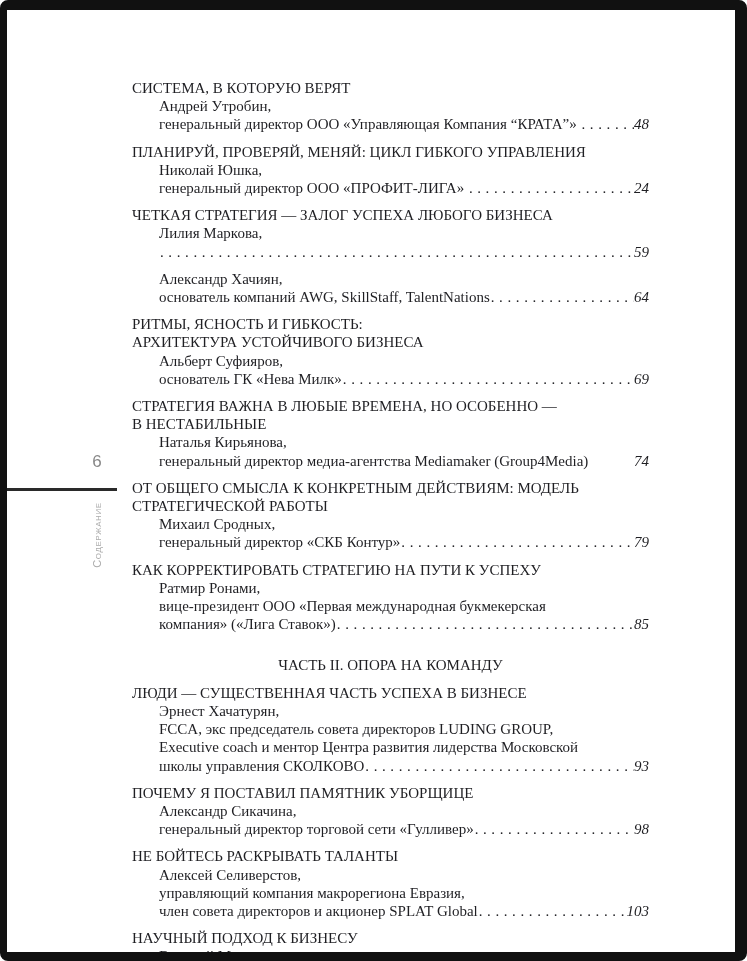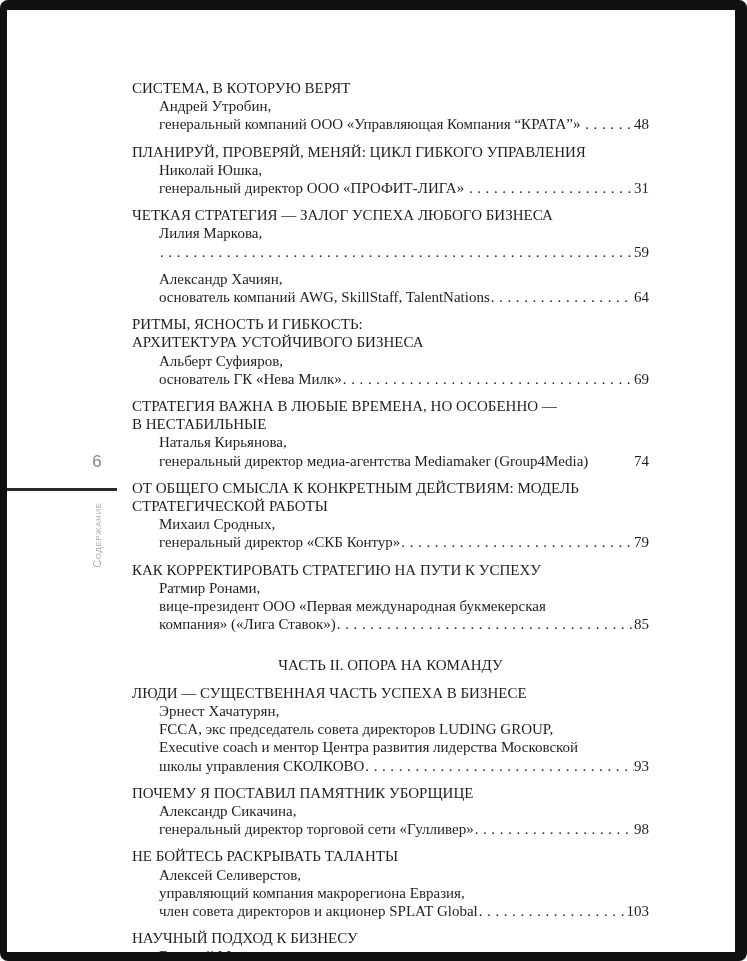--- a/index.html
+++ b/index.html
@@ -67,55 +67,55 @@
   .leader { display: flex; align-items: baseline; }
   .leader .txt { flex: 0 0 auto; white-space: pre; }
   .leader .dots {
     flex: 1 1 auto;
     overflow: hidden;
     white-space: nowrap;
     letter-spacing: 4.6px;
     margin-left: 1px;
   }
   .leader .spacer { flex: 1 1 auto; }
-  .leader .pg { flex: 0 0 auto; white-space: pre; }
+  .leader .pg { flex: 0 0 auto; white-space: pre; font-style: italic; }
   .section-heading {
     text-align: center;
     margin-top: 23px;
     margin-bottom: 4px;
     white-space: nowrap;
   }
 </style>
 </head>
 <body>
 
 <div class="frame">
   <div class="page-number">6</div>
   <div class="margin-rule"></div>
   <div class="sidebar-label">Содержание</div>
   <div class="content" id="toc">
       <div class="entry">
         <div class="title-line">СИСТЕМА, В КОТОРУЮ ВЕРЯТ</div>
         <div class="authors">
           <div class="author-line">Андрей Утробин,</div>
           <div class="leader">
-            <span class="txt">генеральный компаний ООО «Управляющая Компания “КРАТА”» </span>
+            <span class="txt">генеральный директор ООО «Управляющая Компания “КРАТА”» </span>
             <span class="dots">............................................................................................................................................</span>
             <span class="pg">48</span>
           </div>
         </div>
       </div>
       <div class="entry">
         <div class="title-line">ПЛАНИРУЙ, ПРОВЕРЯЙ, МЕНЯЙ: ЦИКЛ ГИБКОГО УПРАВЛЕНИЯ</div>
         <div class="authors">
           <div class="author-line">Николай Юшка,</div>
           <div class="leader">
             <span class="txt">генеральный директор ООО «ПРОФИТ-ЛИГА» </span>
             <span class="dots">............................................................................................................................................</span>
-            <span class="pg">31</span>
+            <span class="pg">24</span>
           </div>
         </div>
       </div>
       <div class="entry">
         <div class="title-line">ЧЕТКАЯ СТРАТЕГИЯ — ЗАЛОГ УСПЕХА ЛЮБОГО БИЗНЕСА</div>
         <div class="authors">
           <div class="author-line">Лилия Маркова,</div>
           <div class="leader">
             <span class="dots">............................................................................................................................................</span>
             <span class="pg">59</span>

